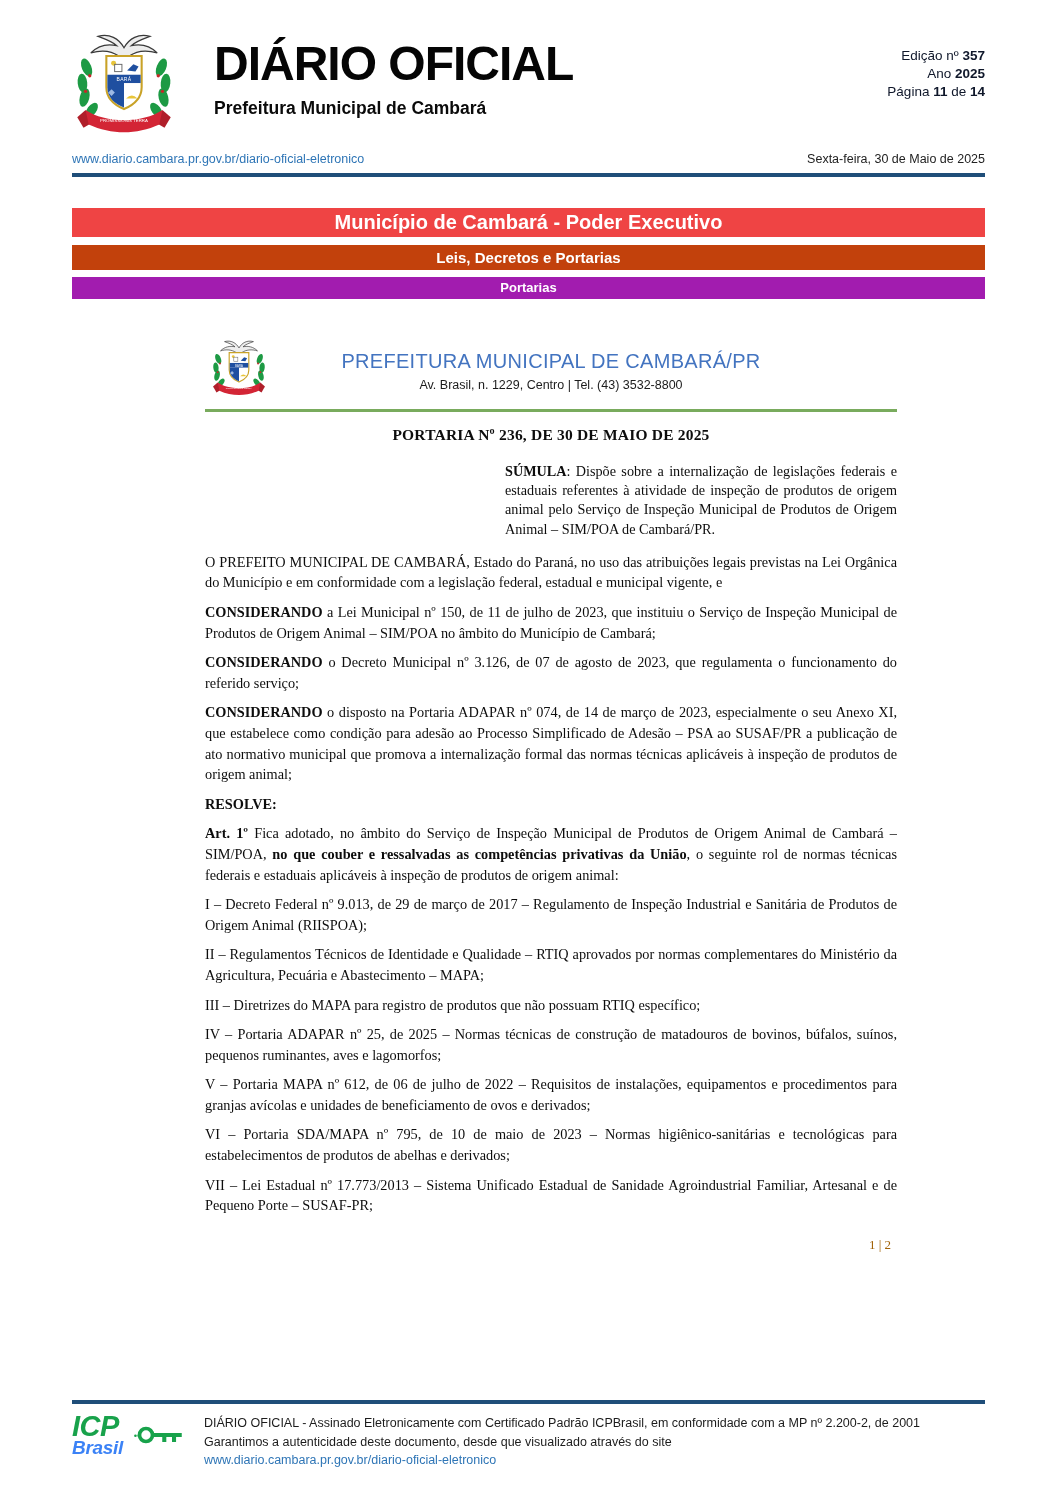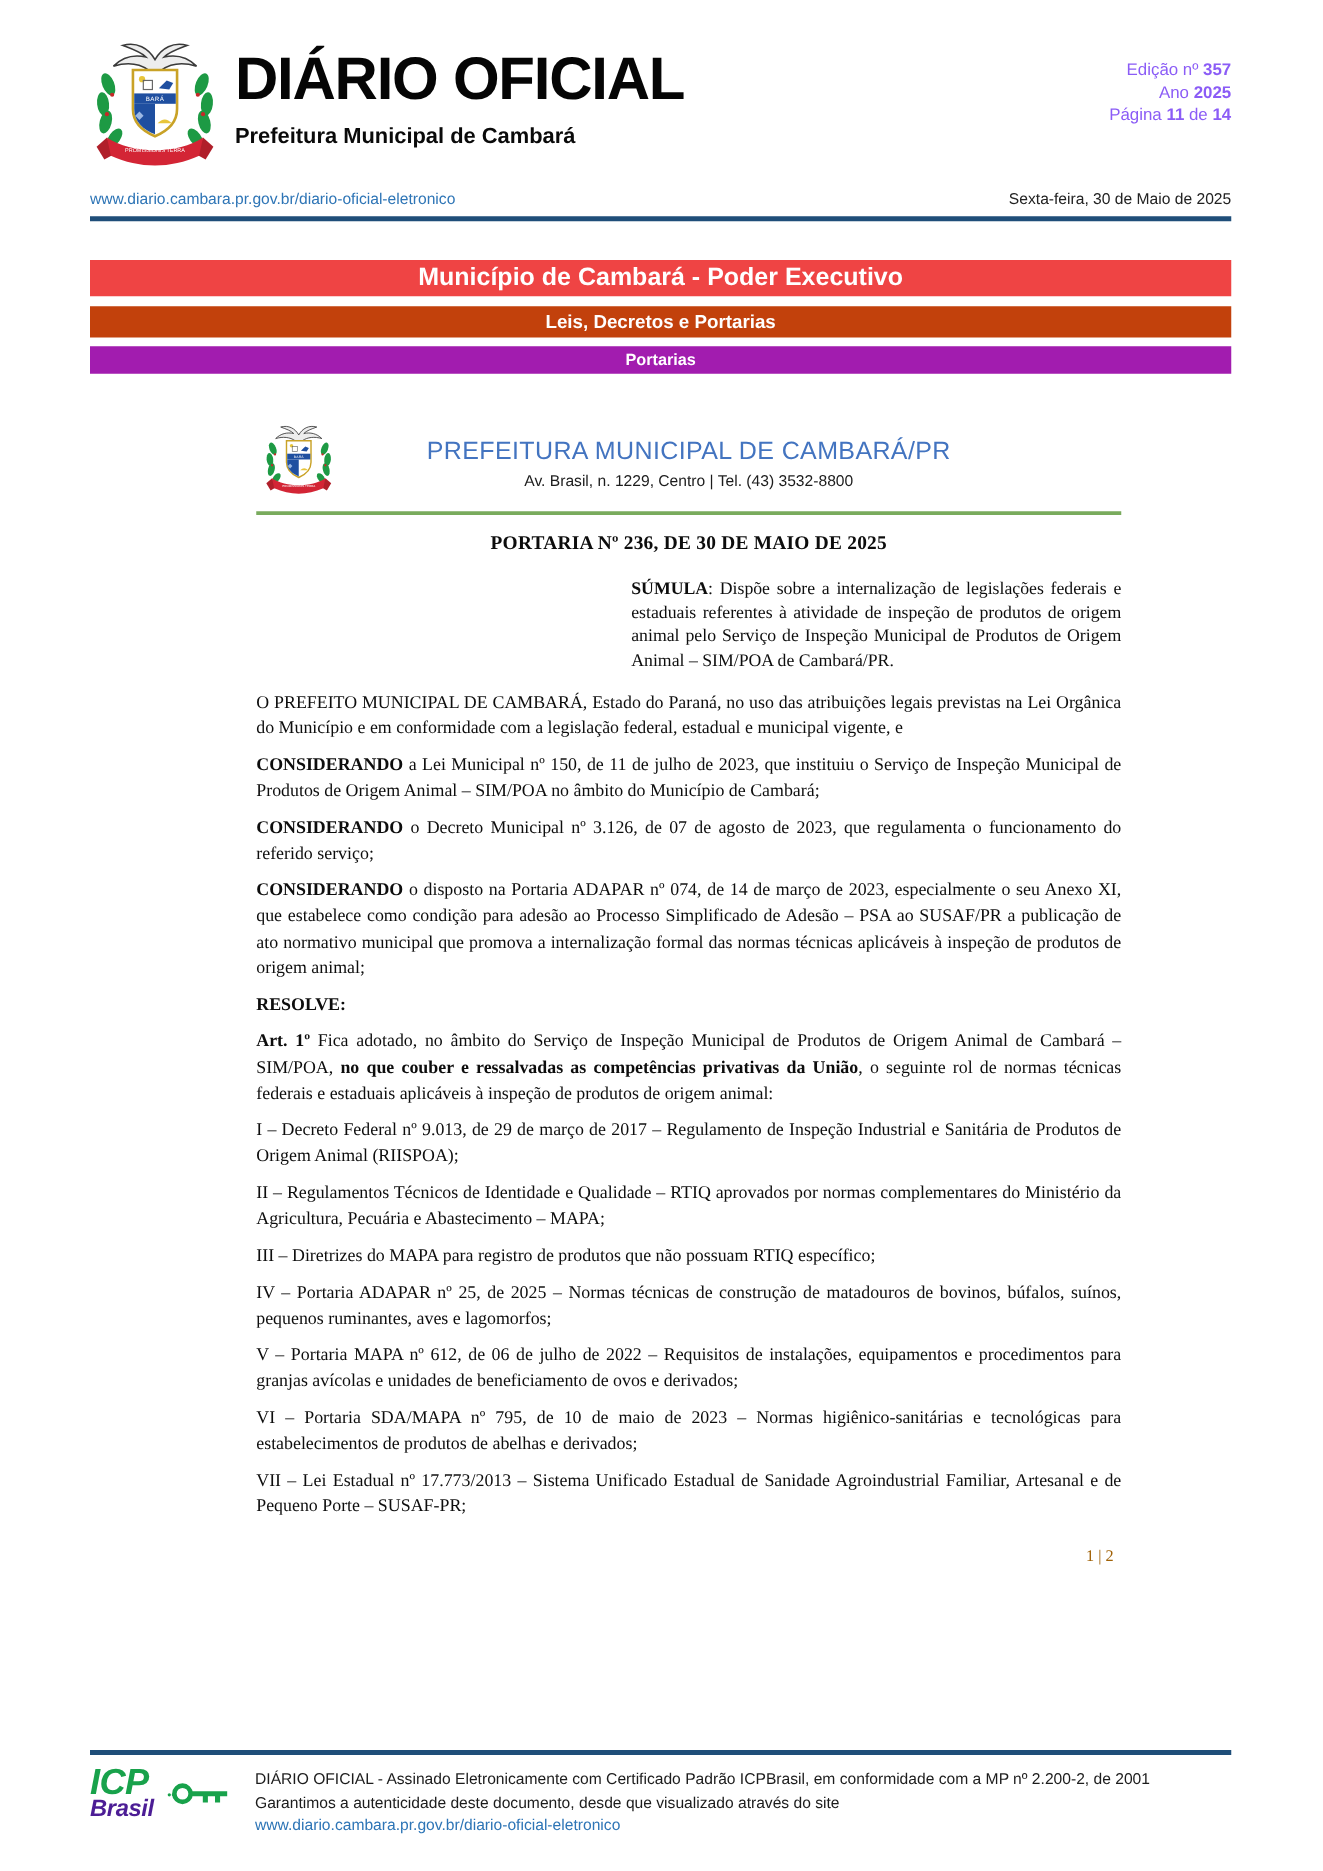--- a/index.html
+++ b/index.html
@@ -2,26 +2,26 @@
 <html lang="pt-BR"><head>
 <meta charset="utf-8">
 <style>
   * { margin:0; padding:0; box-sizing:border-box; }
   html,body { background:#fff; }
   body { font-family:"Liberation Sans", sans-serif; color:#111; }
   .page { position:relative; width:1058px; height:1497px; background:#ffffff; overflow:hidden; margin:0 auto; }
   .inner { padding:0 73px 0 72px; }
 
   
-  .masthead { display:flex; align-items:flex-start; margin-top:28px; }
+  .masthead { display:flex; align-items:flex-start; margin-top:28px;gap:26px; }
   .coa-large { width:104px; height:108px; flex:0 0 auto; }
   .masthead-titles { margin-left:12px; padding-top:12px; }
   .main-title { font-size:48px; font-weight:900; letter-spacing:-1px; color:#050505; line-height:1.02; }
   .main-subtitle { font-size:17.5px; font-weight:bold; color:#0a0a0a; margin-top:9px; }
-  .masthead-right { margin-left:auto; text-align:right; font-size:13.5px; line-height:18px; padding-top:19px; color:#8b5cf6; white-space:nowrap; }
+  .masthead-right { margin-left:auto; text-align:right; font-size:13.5px; line-height:18px; padding-top:19px; color:#0f172a; white-space:nowrap; }
   .masthead-right b { font-weight:bold; }
 
   .url-row { display:flex; justify-content:space-between; align-items:baseline; margin-top:16px; font-size:12.5px; }
   .url-row a { color:#2e75b6; text-decoration:none; }
   .url-row .issue-date { color:#222; }
   .blue-rule { height:4px; background:#1f4e79; margin-top:7px; }
 
   
   .bar { color:#ffffff; text-align:center; font-weight:bold; }
   .bar-black { margin-top:31px; height:29px; line-height:29px; background:#ef4444; font-size:20px; }
@@ -43,21 +43,21 @@
   .resolve { font-weight:bold; text-align:left; }
   .page-indicator { text-align:right; margin-top:21px; font-size:13px; padding-right:6px; color:#a16207; }
 
   
   .footer { position:absolute; left:72px; right:73px; top:1400px; }
   .footer-rule { height:4px; background:#1f4e79; }
   .footer-content { display:flex; align-items:flex-start; margin-top:10px; }
   .icp-logo { display:grid; grid-template-columns:auto auto; column-gap:5px; align-items:center; flex:0 0 auto; width:118px;font-style:italic; }
   .icp-words { line-height:.88; }
   .icp-icp { font-size:29px; font-weight:900; color:#18a24b; letter-spacing:-.5px; }
-  .icp-brasil { font-size:19px; font-weight:bold; color:#4c1d95; letter-spacing:-.3px; }
+  .icp-brasil { font-size:19px; font-weight:bold; color:#3b82f6; letter-spacing:-.3px; }
   .key-svg { width:52px; height:32px; }
   .footer-text { margin-left:14px; font-size:12.5px; line-height:18.5px; color:#1c1c1c; }
   .footer-text a { color:#2e75b6; text-decoration:none; }
 
   
   .coa-shield-text { fill:#ffffff; font-family:"Liberation Sans", sans-serif; font-size:4.8px; text-anchor:middle; letter-spacing:.3px; }
   .coa-ribbon-text { fill:#ffffff; font-family:"Liberation Sans", sans-serif; font-size:4.2px; text-anchor:middle; }
 </style>
 </head>
 <body>

